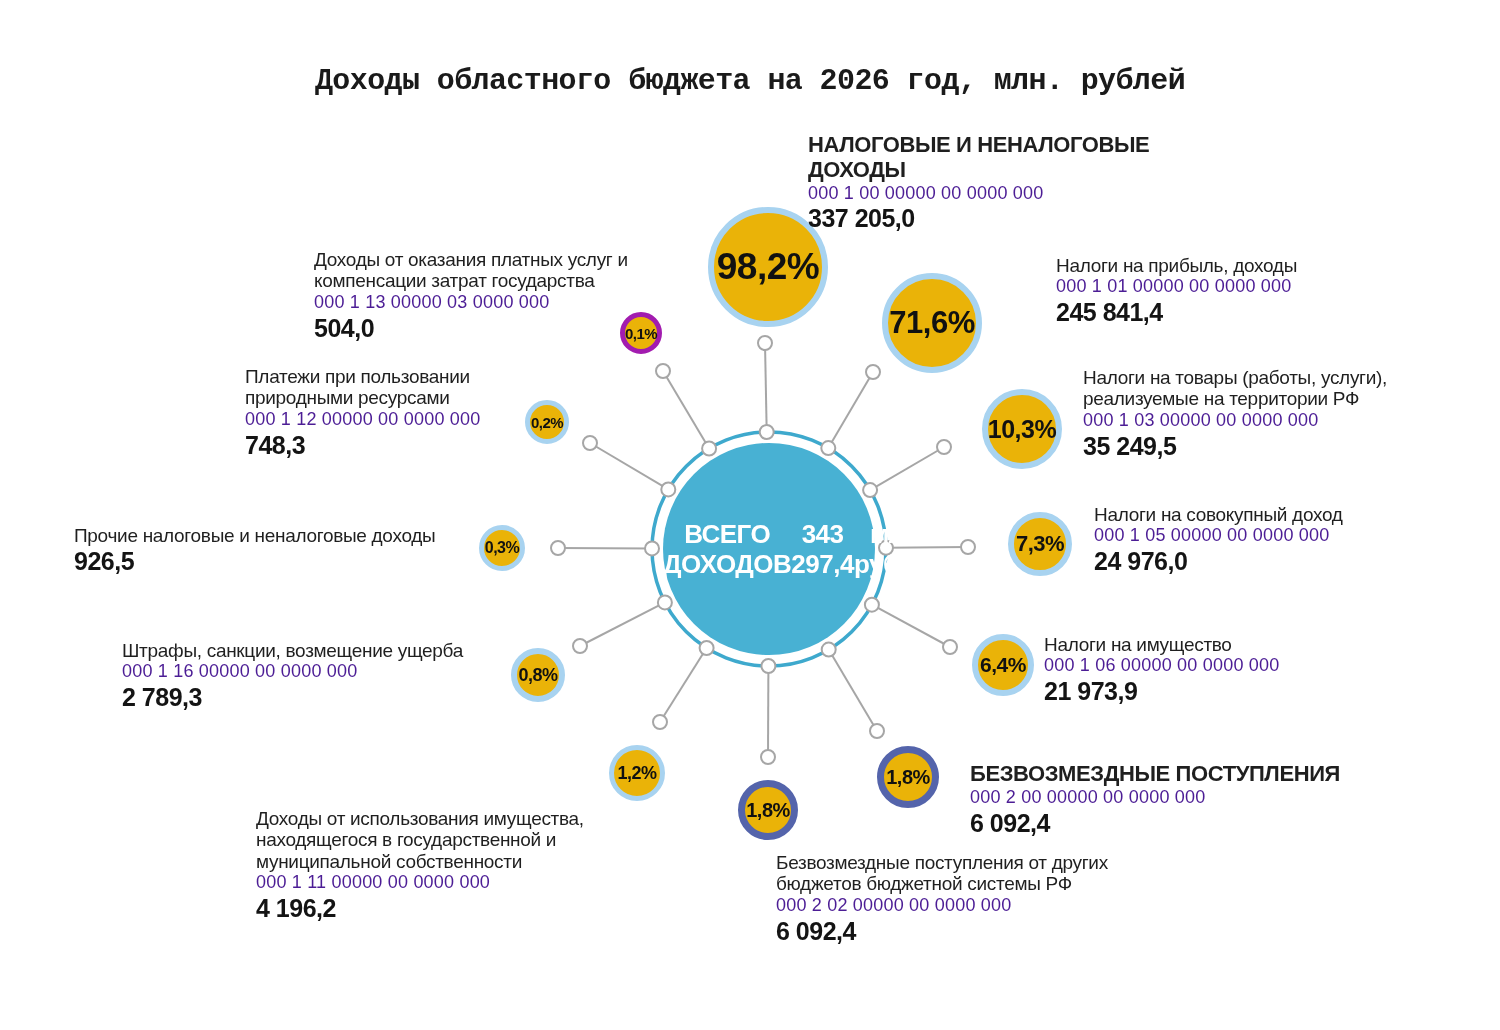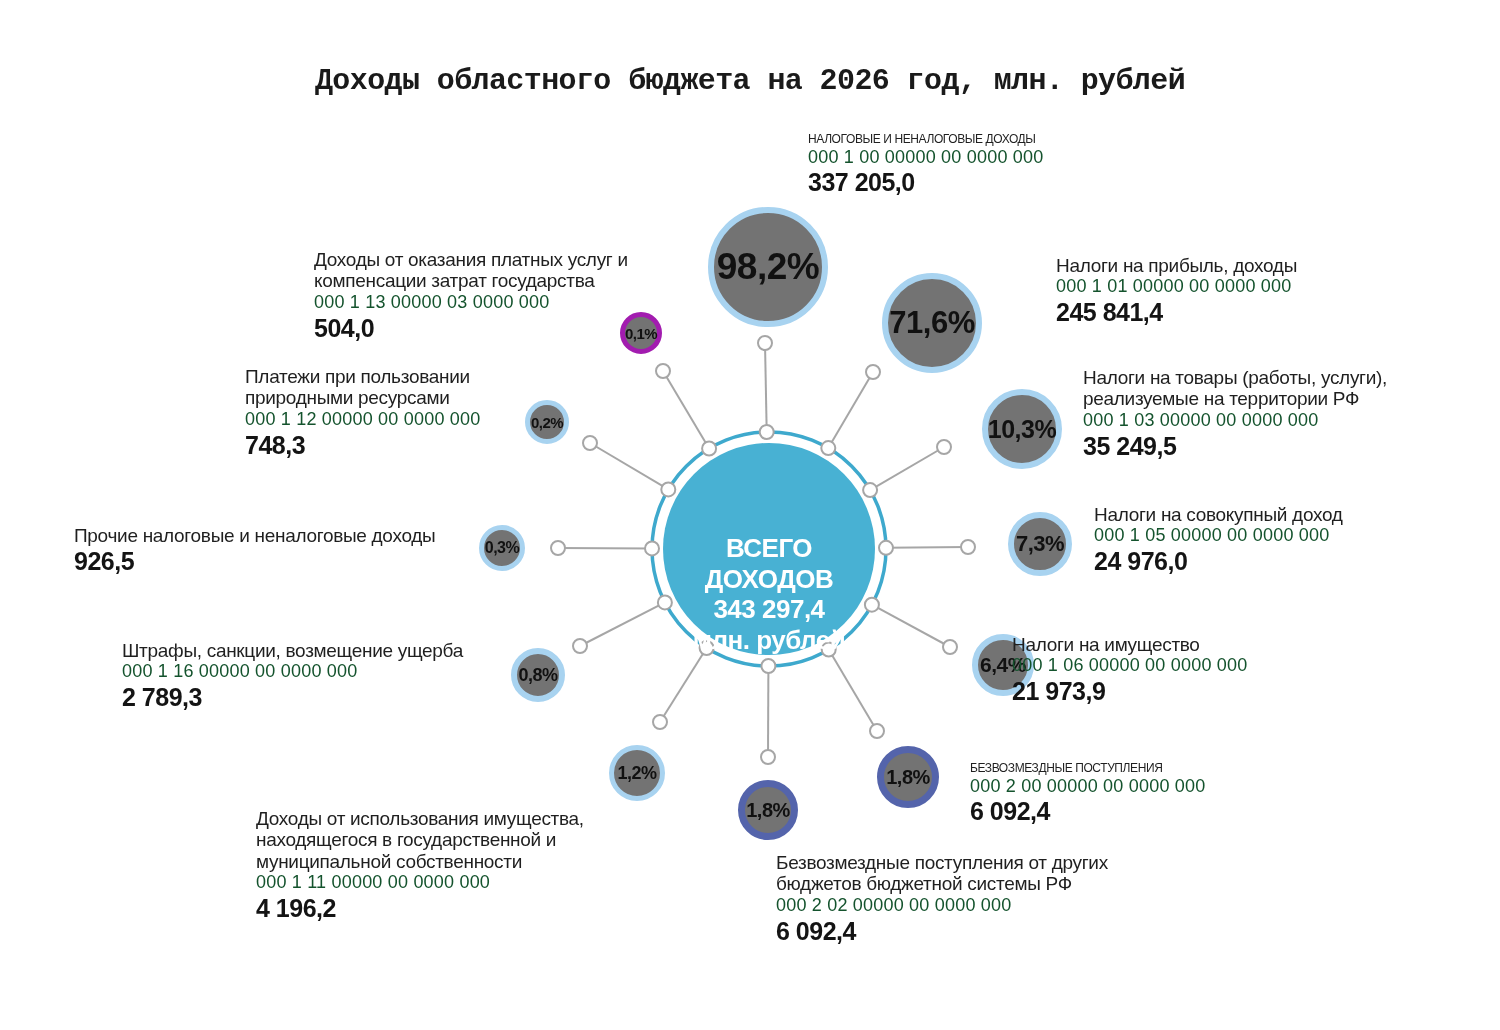--- a/index.html
+++ b/index.html
@@ -7,39 +7,39 @@
     position:relative; width:1500px; height:1030px; background:#ffffff;
     font-family:"Liberation Sans", sans-serif; overflow:hidden;
   }
   .title {
     position:absolute; top:64px; left:0; width:100%;
     text-align:center; font-weight:bold; font-size:30px;
     letter-spacing:-0.6px; color:#1a1a1a;font-family:Liberation Mono, monospace;
   }
   #spokes { position:absolute; left:0; top:0; }
   .hub-text {
-    position:absolute; display:flex; flex-direction:column;
-    align-items:center; justify-content:flex-end; text-align:center;
+    position:absolute; display:flex; flex-direction:row;
+    align-items:center; justify-content:space-between; text-align:center;
     color:#ffffff; font-weight:bold; font-size:26px; line-height:1.17;
     letter-spacing:-0.5px;
   }
   .bubble {
-    position:absolute; background:#737373; border-radius:50%;
+    position:absolute; background:#eab308; border-radius:50%;
     display:flex; align-items:center; justify-content:center;
     box-sizing:border-box; font-weight:bold; color:#111111;
     white-space:nowrap; letter-spacing:-0.5px;
   }
   .label { position:absolute; }
   .label .heading {
     font-size:19px; line-height:1.13; color:#1f1f1f;
     white-space:pre-line; letter-spacing:-0.3px;
   }
-  .label.category .heading { font-weight:normal; font-size:12px; letter-spacing:-0.4px; }
+  .label.category .heading { font-weight:bold; font-size:22px; letter-spacing:-0.4px; }
   .label .code {
-    font-size:18px; line-height:1.15; color:#14532d; letter-spacing:0.2px;
+    font-size:18px; line-height:1.15; color:#4c1d95; letter-spacing:0.2px;
   }
   .label .value {
     font-size:25px; line-height:1.2; font-weight:bold; color:#141414;
     letter-spacing:-0.5px;
   }
 </style>
 </head>
 <body>
 
 <div class="canvas">
@@ -119,21 +119,21 @@
     </div>
       <div class="label" style="left:1094px; top:504px; width:380px;">
       <div class="heading">Налоги на совокупный доход</div>
       <div class="code">000 1 05 00000 00 0000 000</div>
       <div class="value">24 976,0</div>
     </div>
       <div class="bubble" style="left:972px; top:634px; width:62px; height:62px;
            border:6px solid #a8d3f0; font-size:21px;">
       <span>6,4%</span>
     </div>
-      <div class="label" style="left:1012px; top:634px; width:380px;">
+      <div class="label" style="left:1044px; top:634px; width:380px;">
       <div class="heading">Налоги на имущество</div>
       <div class="code">000 1 06 00000 00 0000 000</div>
       <div class="value">21 973,9</div>
     </div>
       <div class="bubble" style="left:877px; top:746px; width:62px; height:62px;
            border:7px solid #5464ab; font-size:20px;">
       <span>1,8%</span>
     </div>
       <div class="label category" style="left:970px; top:762px; width:400px;">
       <div class="heading">БЕЗВОЗМЕЗДНЫЕ ПОСТУПЛЕНИЯ</div>

